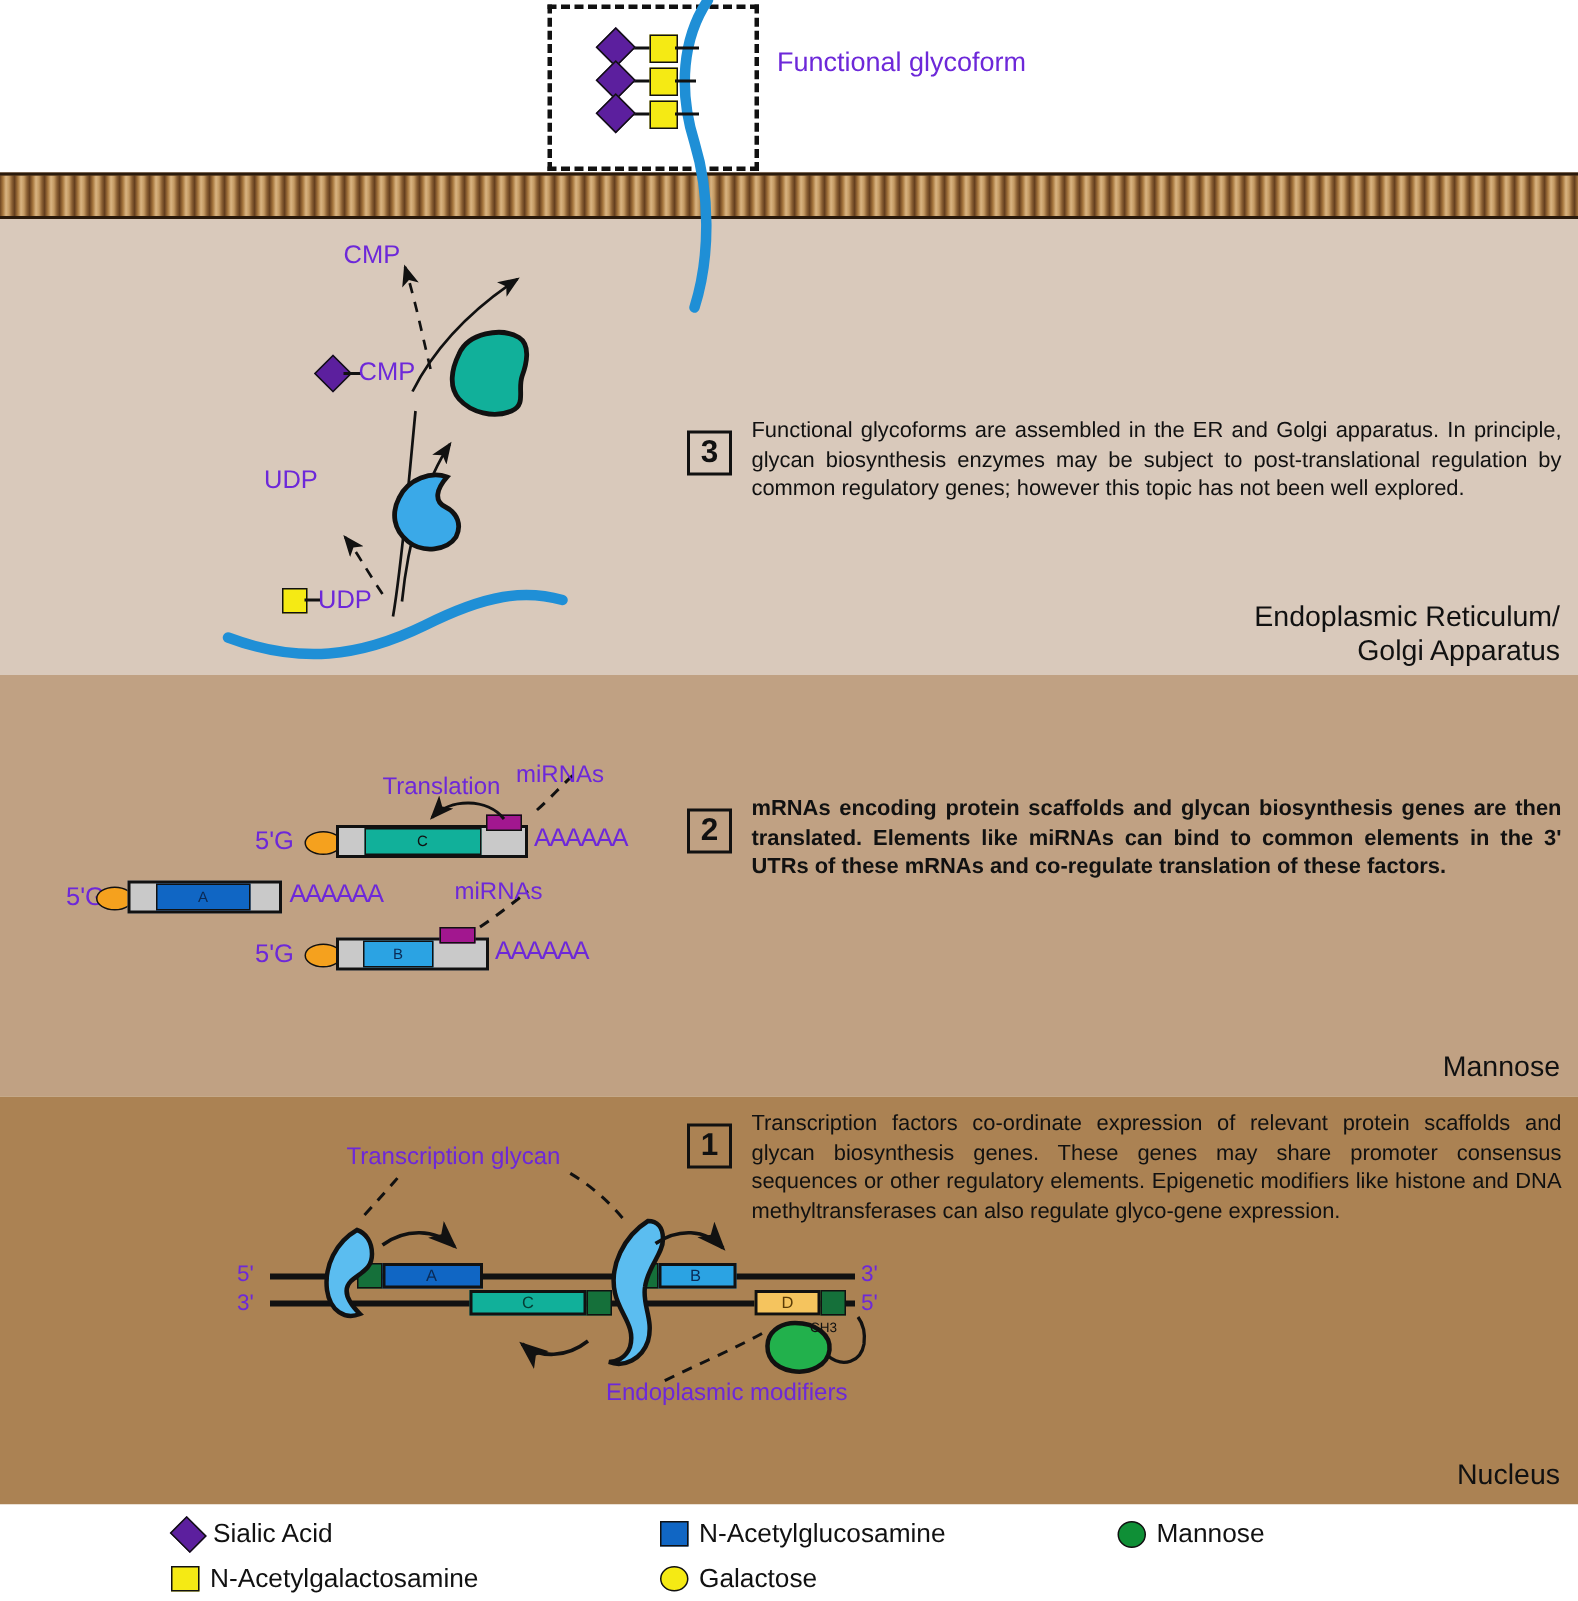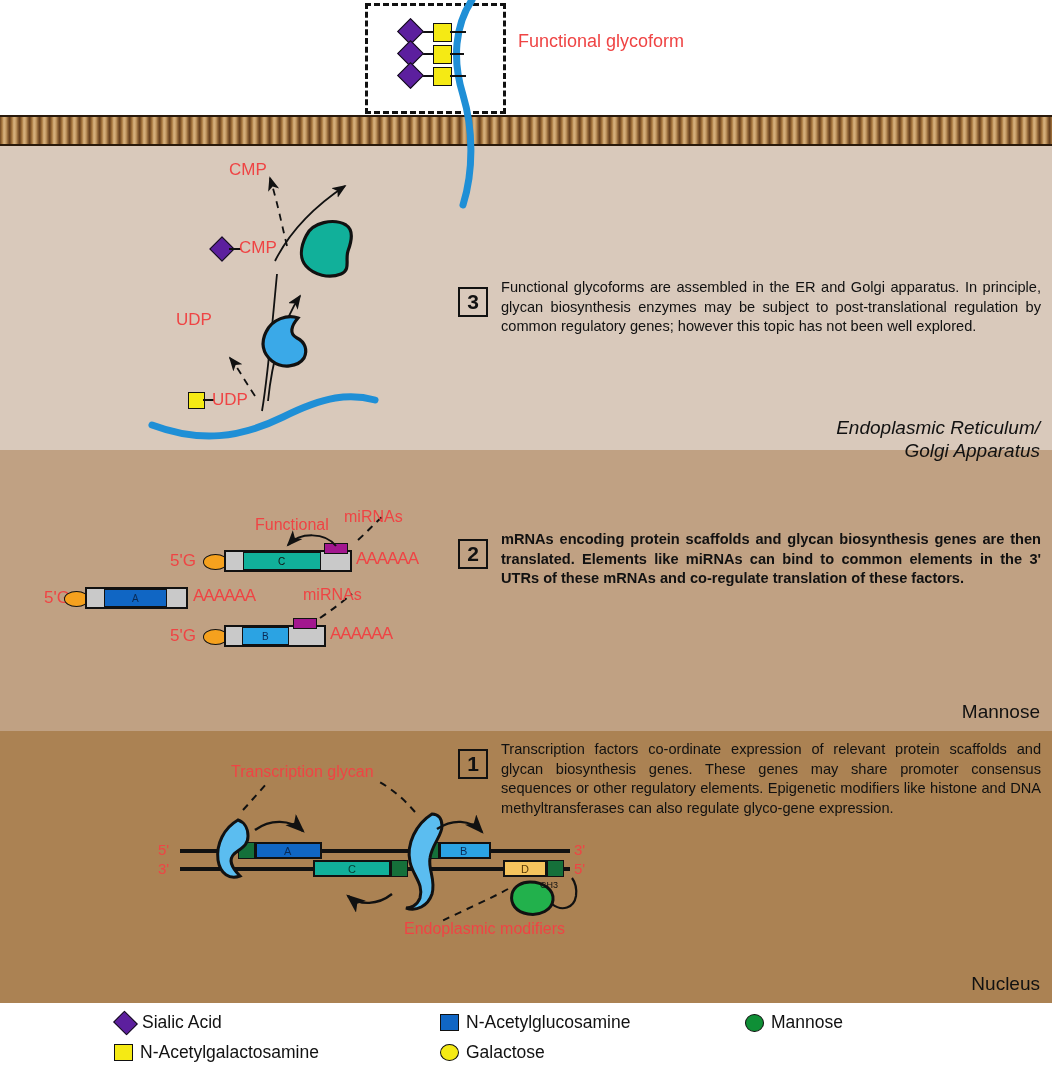--- a/index.html
+++ b/index.html
@@ -30,21 +30,21 @@
   .step-text{margin-left:13px;font-size:14.6px;line-height:19.6px;color:#111;
     text-align:justify;}
   #step3{left:458px;top:278px;width:585px;}
   #step3 .step-text{width:540px;}
   #step2{left:458px;top:530px;width:585px;}
   #step2 .step-text{width:540px;font-weight:bold;}
   #step1{left:458px;top:740px;width:585px;}
   #step1 .step-text{width:540px;}
 
   
-  .lbl{position:absolute;color:#ef4444;font-size:16px;white-space:nowrap;}
+  .lbl{position:absolute;color:#6d28d9;font-size:16px;white-space:nowrap;}
 
   
   .diamond{position:absolute;background:#5c1f9e;border:1.6px solid #111;
     transform:rotate(45deg);}
   .sq{position:absolute;background:#f5ea14;border:1.6px solid #111;}
   .link{position:absolute;background:#111;height:2px;}
 
   .dashbox{position:absolute;border:3px dashed #111;}
 
   svg{position:absolute;overflow:visible;}
@@ -99,21 +99,21 @@
   <div class="sq" style="left:433px;top:45px;width:17px;height:17px;"></div>
   <div class="link" style="left:450px;top:53px;width:14px;"></div>
 
   <div class="link" style="left:418px;top:75px;width:22px;"></div>
   <div class="diamond" style="left:401px;top:66px;width:17px;height:17px;"></div>
   <div class="sq" style="left:433px;top:67px;width:17px;height:17px;"></div>
   <div class="link" style="left:450px;top:75px;width:16px;"></div>
 
   <div class="lbl" style="left:518px;top:31px;font-size:18px;">Functional glycoform</div>
 
-  <div class="compartment-label" style="top:416px;font-style:italic;">Endoplasmic Reticulum/
+  <div class="compartment-label" style="top:400px;">Endoplasmic Reticulum/
 Golgi Apparatus</div>
 
   <svg style="left:0;top:380px;width:1052px;height:70px;">
     <path d="M 152 45 C 200 63, 240 58, 283 37 C 325 16, 350 13, 375 20" stroke="#1f8fd6" stroke-width="7" fill="none" stroke-linecap="round"></path>
   </svg>
 
   <svg style="left:0;top:146px;width:1052px;height:304px;">
     <defs>
       <marker id="ah" markerWidth="9" markerHeight="9" refX="7" refY="3.2" orient="auto">
         <path d="M0,0 L8,3.2 L0,6.4 L2,3.2 z" fill="#111"></path>
@@ -172,21 +172,21 @@
   <div class="lbl" style="left:193px;top:586px;font-size:17px;letter-spacing:-1px;">AAAAAA</div>
 
   <div class="lbl" style="left:170px;top:626px;font-size:17px;">5'G</div>
   <div class="cap" style="left:203px;top:629px;width:23px;height:14px;"></div>
   <div class="bar" style="left:224px;top:625px;width:102px;height:22px;"></div>
   <div class="seg" style="left:242px;top:627px;width:47px;height:18px;background:#2ba3e3;"></div>
   <div class="tiny" style="left:262px;top:631px;color:#0a2a55;">B</div>
   <div class="mirna" style="left:293px;top:618px;width:22px;height:9px;"></div>
   <div class="lbl" style="left:330px;top:624px;font-size:17px;letter-spacing:-1px;">AAAAAA</div>
 
-  <div class="lbl" style="left:255px;top:516px;font-size:16px;">Functional</div>
+  <div class="lbl" style="left:255px;top:516px;font-size:16px;">Translation</div>
   <svg style="left:0;top:450px;width:1052px;height:281px;">
     <defs>
       <marker id="ah2" markerWidth="9" markerHeight="9" refX="7" refY="3.2" orient="auto">
         <path d="M0,0 L8,3.2 L0,6.4 L2,3.2 z" fill="#111"></path>
       </marker>
     </defs>
     <path d="M 336 96 C 325 82, 300 82, 288 95" stroke="#111" stroke-width="2" fill="none" marker-end="url(#ah2)"></path>
     <path d="M 358 90 C 367 82, 374 74, 383 66" stroke="#111" stroke-width="2" stroke-dasharray="7,6" fill="none"></path>
     <path d="M 320 168 C 332 160, 342 152, 352 144" stroke="#111" stroke-width="2" stroke-dasharray="7,6" fill="none"></path>
   </svg>

